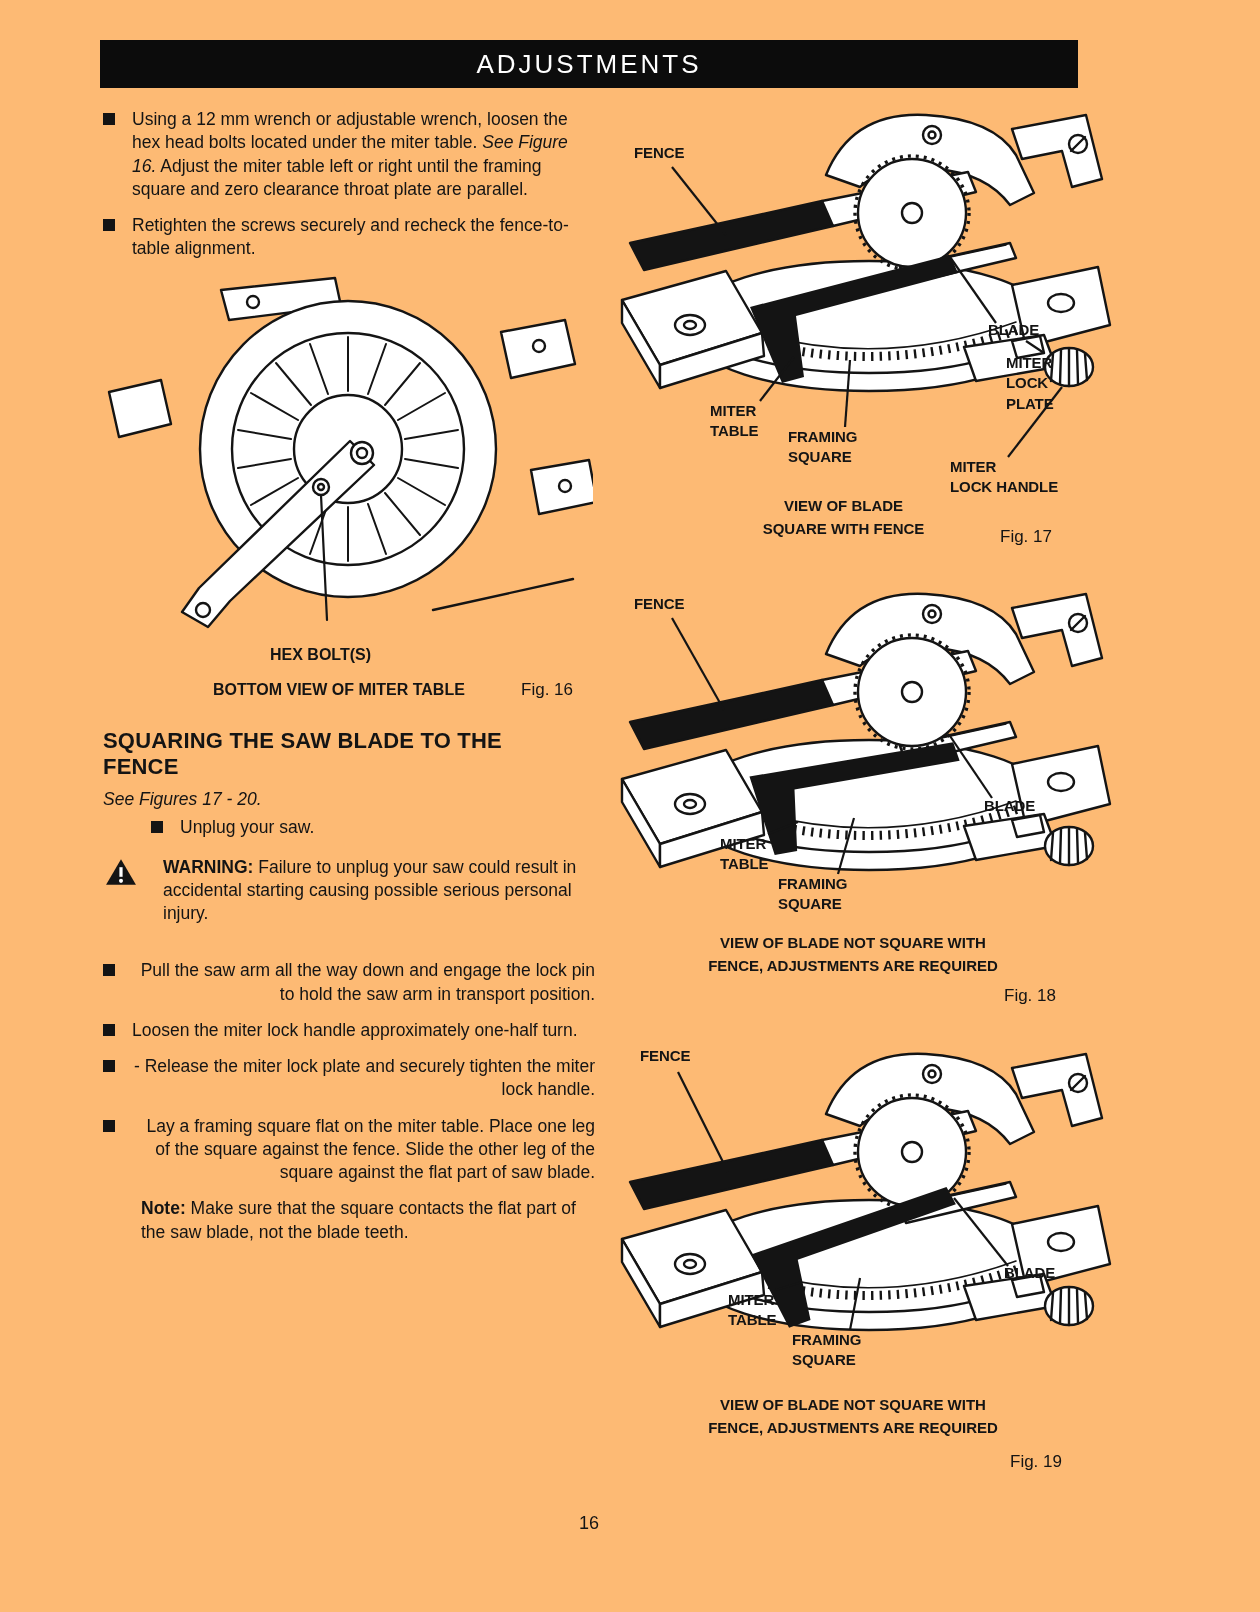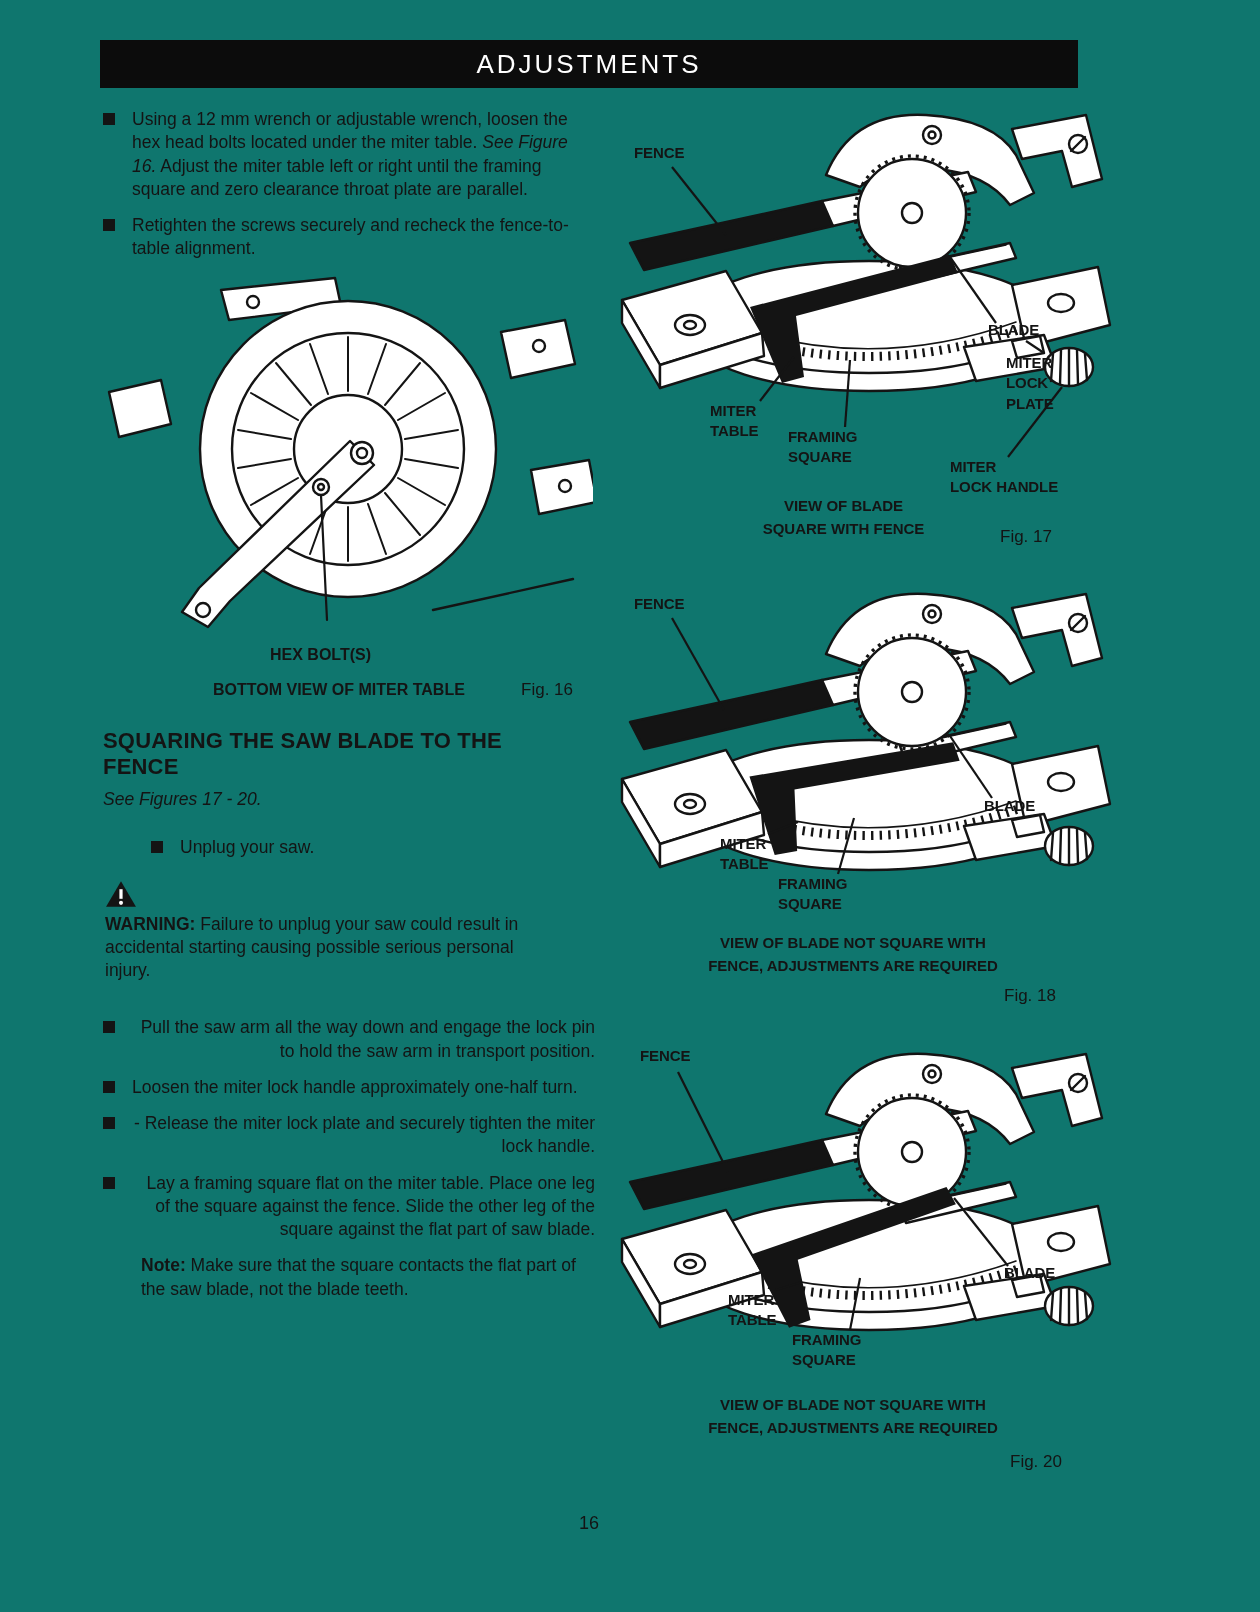--- a/index.html
+++ b/index.html
@@ -1,41 +1,41 @@
 <!DOCTYPE html>
 <html><head>
 <meta charset="utf-8">
 <style>
   * { margin:0; padding:0; box-sizing:border-box; }
   html,body { background:#e8e8e8; }
   body { font-family:"Liberation Sans", sans-serif; color:#141414; }
   .page {
-    position:relative; width:1260px; height:1612px; background:#0f766e;
+    position:relative; width:1260px; height:1612px; background:#fdba74;
     margin:0 auto; overflow:hidden;
   }
   .header-bar {
     position:absolute; left:100px; top:40px; width:978px; height:48px;
     background:#0c0c0c; color:#fff; display:flex; align-items:center; justify-content:center;
     font-size:26px; letter-spacing:3px; font-weight:400;
   }
   
   .leftcol { position:absolute; left:103px; top:108px; width:492px; }
   .bullet { display:flex; gap:17px; margin-bottom:13px; font-size:17.5px; line-height:1.33; }
   .sq { flex:0 0 12px; width:12px; height:12px; background:#141414; margin-top:5px; }
   .em { font-style:italic; }
   .fig16-art { margin-top:8px; width:490px; height:372px; position:relative; }
   .fig16-art svg { width:100%; height:100%; }
   .hexbolt-label { margin-top:0px; margin-left:167px; font-weight:700; font-size:16px; }
   .fig16-caption-row { display:flex; margin-top:16px; align-items:baseline; }
   .fig16-caption-row .cap { margin-left:110px; font-weight:700; font-size:16px; }
   .fig16-caption-row .fnum { margin-left:auto; margin-right:22px; font-size:17px; }
   .section-heading { margin-top:28px; font-size:22px; font-weight:700; letter-spacing:.2px; max-width:430px; line-height:1.22; }
   .see-fig { margin-top:8px; font-style:italic; font-size:17.5px; }
-  .unplug { margin-top:26px;padding-left:48px; }
-  .warning { display:flex; gap:3px; margin-top:16px; margin-left:2px; font-size:17.5px; line-height:1.33;flex-direction:column; }
+  .unplug { margin-top:6px;padding-left:48px; }
+  .warning { display:flex; gap:26px; margin-top:16px; margin-left:2px; font-size:17.5px; line-height:1.33; }
   .warning .wtext { max-width:430px; }
   .warning b { font-weight:700; }
   .steps { margin-top:34px;text-align:right; }
   .note { margin-top:10px; margin-left:38px; font-size:17.5px; line-height:1.33; max-width:440px; }
   .note b { font-weight:700; }
   
   .fig { position:absolute; left:598px; width:532px; }
   .fig svg.art { position:absolute; inset:0; width:100%; height:100%; }
   .flabel {
     position:absolute; font-weight:700; font-size:15px; line-height:1.35;
@@ -284,17 +284,17 @@
       <line class="leader" x1="252" y1="302" x2="262" y2="250"></line>
     </svg>
     <span class="flabel" style="left:42px;top:18px">FENCE</span>
     <span class="flabel" style="left:406px;top:235px">BLADE</span>
     <span class="flabel" style="left:130px;top:262px;width:78px">MITER
 TABLE</span>
     <span class="flabel" style="left:194px;top:302px;width:96px">FRAMING
 SQUARE</span>
     <div class="fcaption" style="left:100px;top:366px;width:310px">VIEW OF BLADE NOT SQUARE WITH
 FENCE, ADJUSTMENTS ARE REQUIRED</div>
-    <div class="fignum" style="left:412px;top:424px">Fig. 20</div>
+    <div class="fignum" style="left:412px;top:424px">Fig. 19</div>
   </div>
 
   <div class="pagenum">16</div>
 </div>
 
 </body></html>

